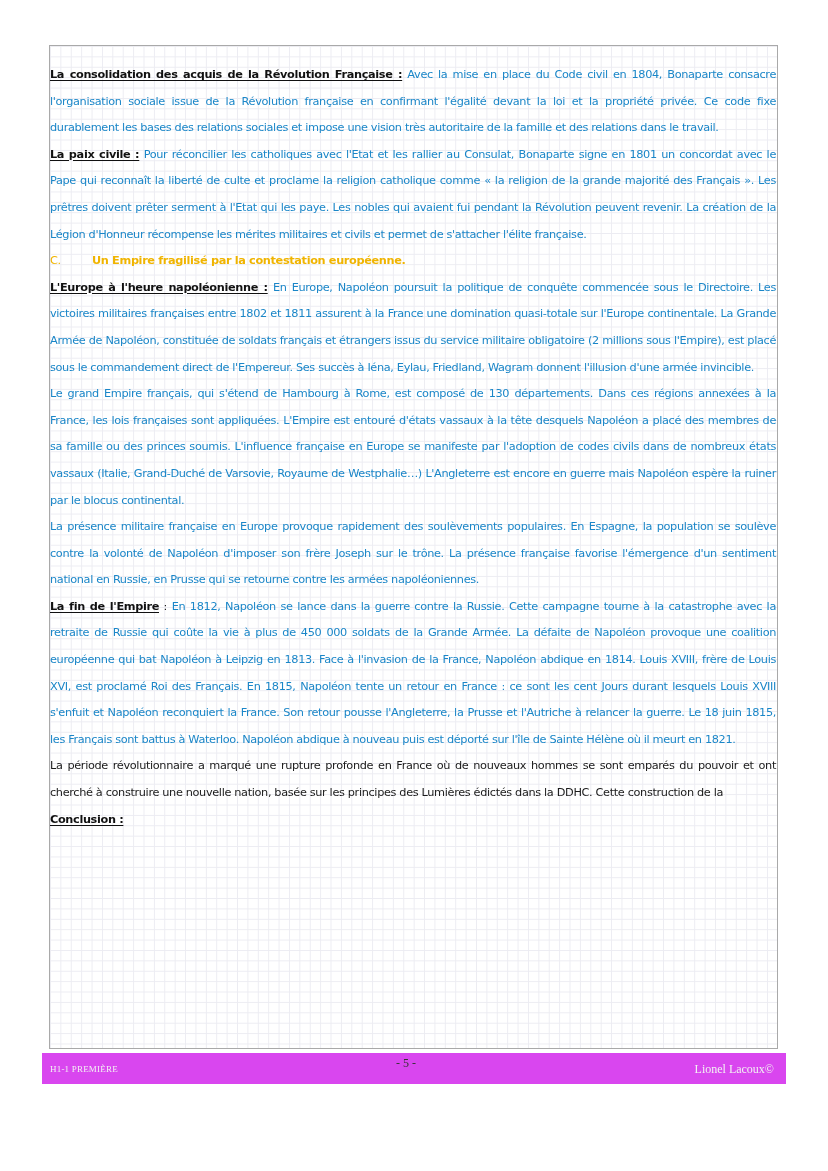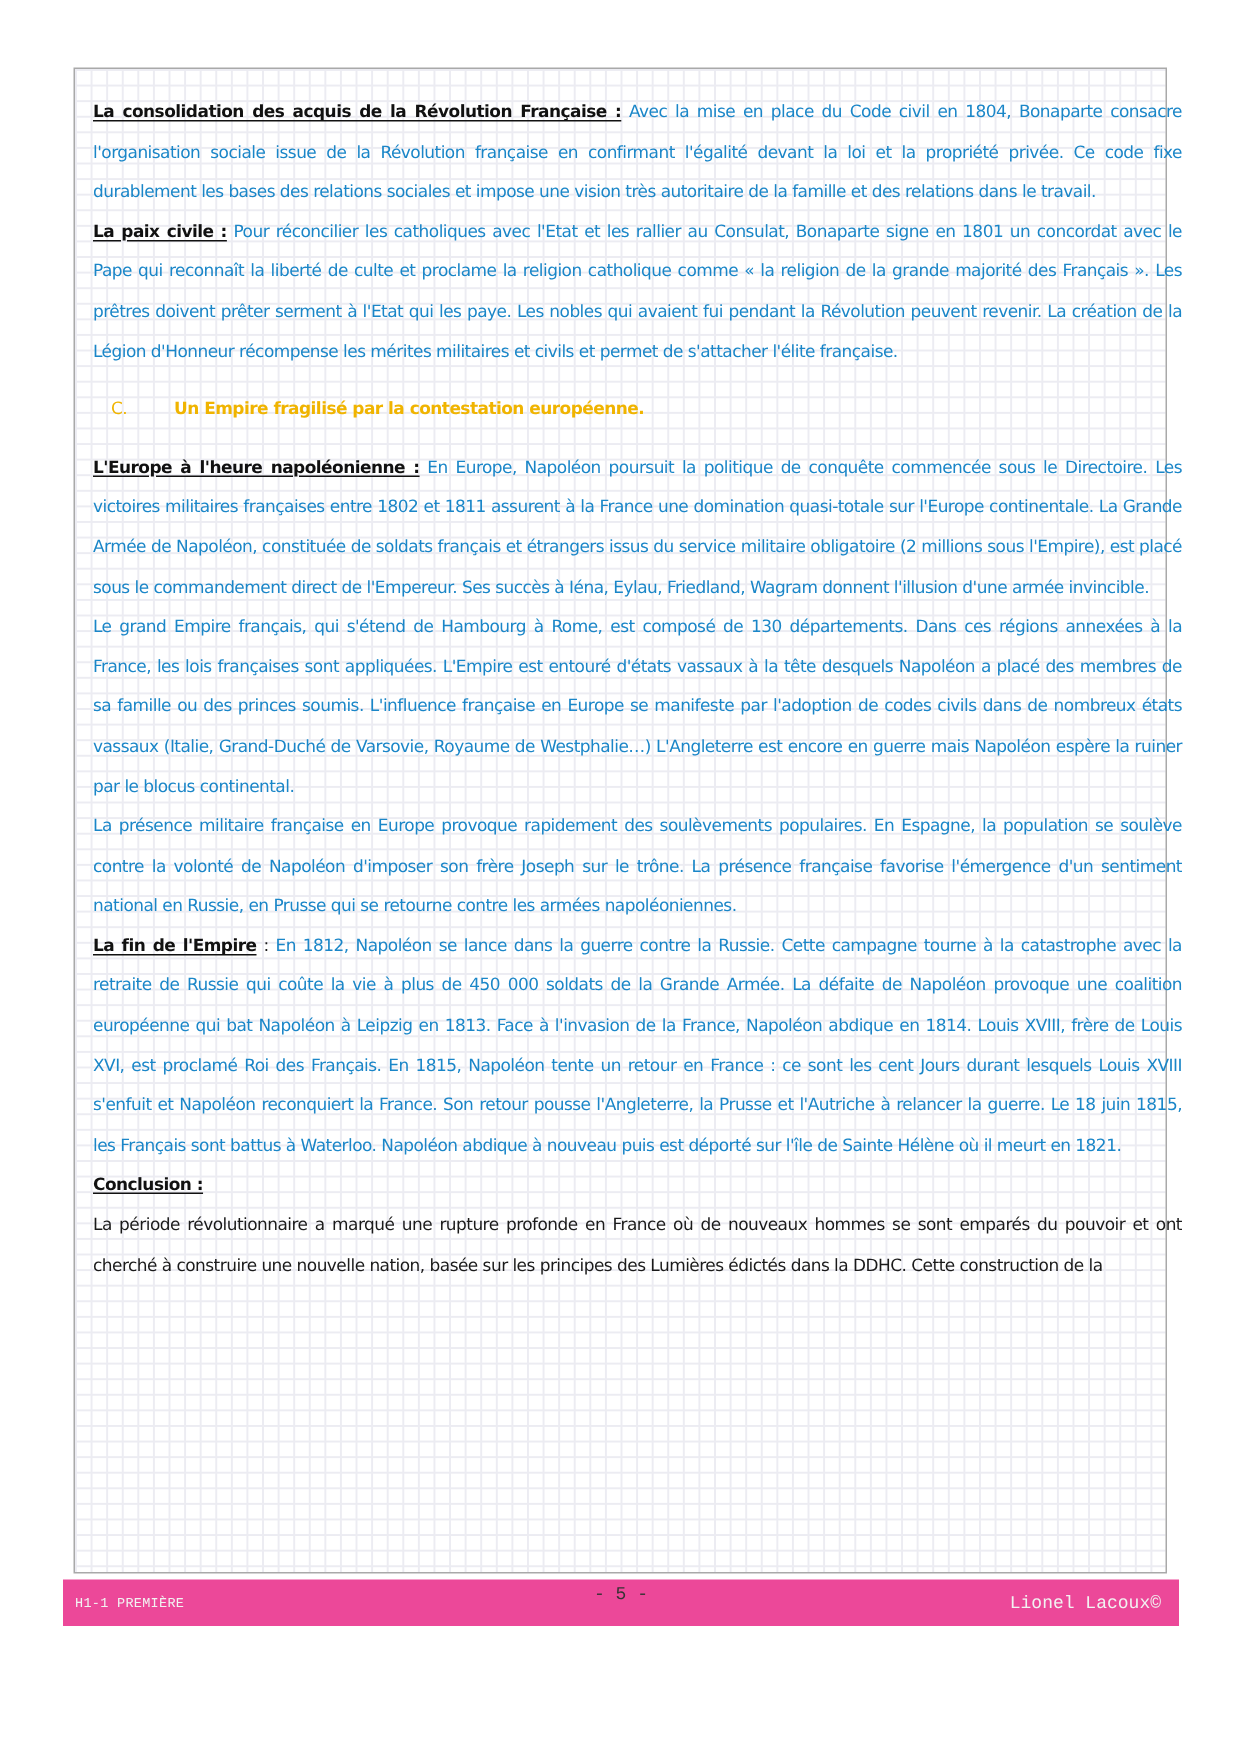--- a/index.html
+++ b/index.html
@@ -11,36 +11,35 @@
     background-image:
       linear-gradient(to right, #ececf2 1px, transparent 1px),
       linear-gradient(to bottom, #ececf2 1px, transparent 1px);
     background-size: 10.4px 10.4px;
   }
   .content {
     position: absolute; left: 50px; top: 62px; width: 726px;
     font-family: "DejaVu Sans", sans-serif;
     font-size: 11.3px; line-height: 26.6px; color: #1a86c8;
     letter-spacing: -0.35px;
-    padding-left: 12px;
   }
   .para { margin: 0; text-align: justify; text-align-last: left; }
   .heading {
     color: #111111; font-weight: bold; text-decoration: underline;
     text-underline-offset: 2px;
   }
   .black { color: #1a1a1a; }
   .section-title {
-    color: #f0b400; font-weight: bold; margin: 12px; white-space: pre;
+    color: #f0b400; font-weight: bold; margin: 0; white-space: pre;
   }
   .section-title .letter { display: inline-block; width: 42px; font-weight: normal; }
   .footer {
     position: absolute; left: 42px; top: 1053px; width: 744px; height: 31px;
-    background: #ec4899;
-    font-family: Liberation Mono, monospace;
+    background: #d946ef;
+    font-family: Liberation Serif, serif;
   }
   .footer-left {
     position: absolute; left: 8px; top: 11px; font-size: 9px; color: #f2f2f2;
     letter-spacing: 0.2px;
   }
   .footer-center {
     position: absolute; left: 354px; top: 3px; font-size: 12px; color: #333333;
   }
   .footer-right {
     position: absolute; right: 12px; top: 9px; font-size: 12px; color: #f2f2f2; text-align: right;
@@ -60,23 +59,23 @@
   </p>
   <p class="section-title"><span class="letter">C.</span><span>Un Empire fragilisé par la contestation européenne.</span></p>
   <p class="para">
     <span class="heading">L'Europe à l'heure napoléonienne :</span><span> En Europe, Napoléon poursuit la politique de conquête commencée sous le Directoire. Les victoires militaires françaises entre 1802 et 1811 assurent à la France une domination quasi-totale sur l'Europe continentale.  La Grande Armée de Napoléon, constituée de soldats français et étrangers issus du service militaire obligatoire (2 millions sous l'Empire), est placé sous le commandement direct de l'Empereur. Ses succès à Iéna, Eylau, Friedland, Wagram donnent l'illusion d'une armée invincible.</span>
   </p>
   <p class="para"> Le grand Empire français, qui s'étend de Hambourg à Rome, est composé de 130 départements. Dans ces régions annexées à la France, les lois françaises sont appliquées. L'Empire est entouré d'états vassaux à la tête desquels Napoléon a placé des membres de sa famille  ou des princes soumis. L'influence française en Europe se manifeste par l'adoption de codes civils dans de nombreux états vassaux (Italie, Grand-Duché de Varsovie, Royaume de Westphalie…) L'Angleterre est encore en guerre mais Napoléon espère la ruiner par le blocus continental.</p>
   <p class="para">La présence militaire française en Europe provoque rapidement des soulèvements populaires.  En Espagne, la population se soulève contre la volonté de Napoléon d'imposer son frère Joseph sur le trône. La présence française favorise l'émergence d'un sentiment national en Russie, en Prusse qui se retourne contre les armées napoléoniennes.</p>
   <p class="para">
     <span class="heading">La fin de l'Empire</span><span class="black"> :</span><span> En 1812, Napoléon se lance dans la guerre contre la Russie. Cette campagne tourne à la catastrophe avec la retraite de Russie qui coûte la vie à plus de 450 000 soldats de la Grande Armée. La défaite de Napoléon provoque une coalition européenne qui  bat Napoléon à Leipzig en 1813. Face à l'invasion de la France, Napoléon abdique en 1814. Louis XVIII, frère de Louis XVI, est proclamé Roi des Français. En 1815, Napoléon tente un retour en France : ce sont les cent Jours durant lesquels Louis XVIII s'enfuit et Napoléon reconquiert la France. Son retour pousse l'Angleterre, la Prusse et l'Autriche à relancer la guerre. Le 18 juin 1815, les Français sont battus à Waterloo. Napoléon abdique à nouveau puis est déporté sur l'île de Sainte Hélène où il meurt en 1821.</span>
   </p>
+  <p class="para black">La période révolutionnaire a marqué une rupture profonde en France où de nouveaux hommes se sont emparés du pouvoir et ont cherché à construire une nouvelle nation, basée sur les principes des Lumières édictés dans la DDHC. Cette construction de la</p>
   <p class="para">
     <span class="heading">Conclusion :</span>
   </p>
-  <p class="para black">La période révolutionnaire a marqué une rupture profonde en France où de nouveaux hommes se sont emparés du pouvoir et ont cherché à construire une nouvelle nation, basée sur les principes des Lumières édictés dans la DDHC. Cette construction de la</p>
 </div>
 
 <div class="footer">
   <span class="footer-left">H1-1 PREMIÈRE</span>
   <span class="footer-center">- 5 -</span>
   <span class="footer-right">Lionel Lacoux©</span>
 </div>
 
 </body></html>

